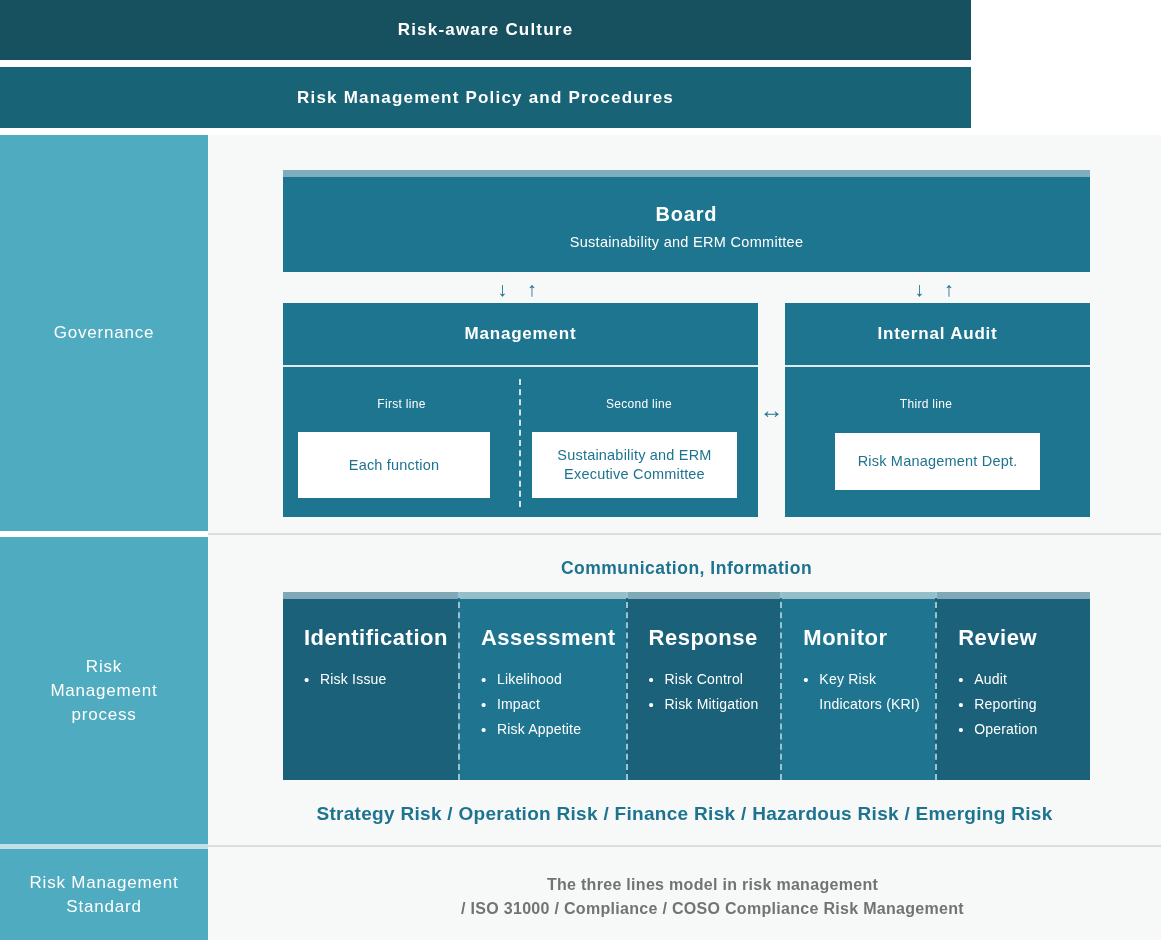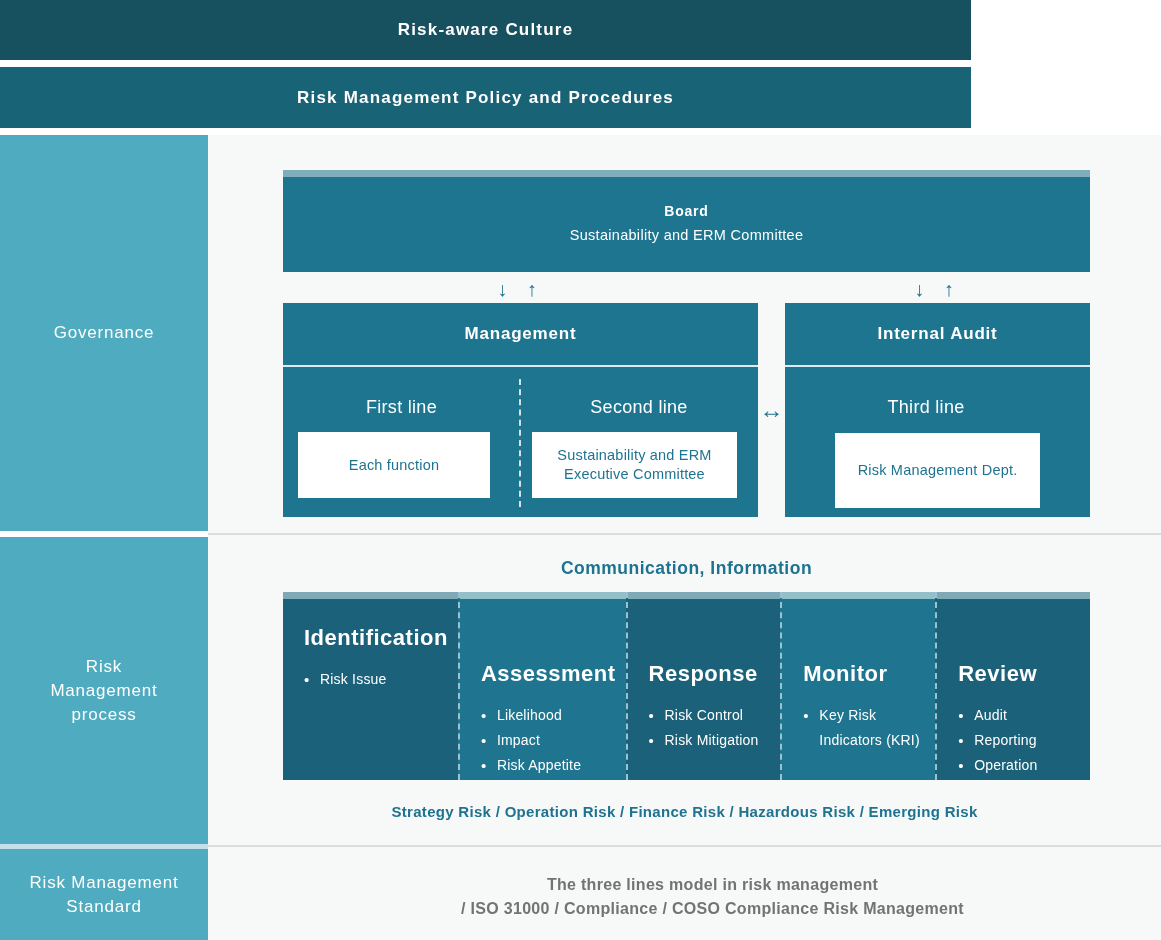--- a/index.html
+++ b/index.html
@@ -24,64 +24,64 @@
                 letter-spacing:0.8px;line-height:24px;text-align:center;}
   #side-governance{top:135px;height:396px;}
   #side-process{top:537px;height:307px;}
   #side-standard{top:849px;height:91px;}
   #side-lightline{position:absolute;left:0;top:844px;width:208px;height:5px;background:#c3e0e8;}
 
   
   .teal-box{position:absolute;background:#1e7590;color:#ffffff;}
   #board-strip{position:absolute;left:283px;top:170px;width:807px;height:7px;background:#7fadbb;}
   #board-box{left:283px;top:177px;width:807px;height:95px;text-align:center;}
-  #board-box .box-title{margin-top:26px;font-size:14px;font-weight:700;letter-spacing:0.8px;}
+  #board-box .box-title{margin-top:26px;font-size:20px;font-weight:700;letter-spacing:0.8px;}
   #board-box .box-sub{margin-top:8px;font-size:14.5px;letter-spacing:0.3px;}
 
   .arrow-pair{position:absolute;top:276px;height:26px;display:flex;align-items:center;justify-content:center;
               color:#1e7390;font-size:20px;font-weight:700;letter-spacing:7px;}
   #arrows-left{left:283px;width:475px;}
   #arrows-right{left:785px;width:305px;}
 
   #mgmt-box{left:283px;top:303px;width:475px;height:214px;}
   #audit-box{left:785px;top:303px;width:305px;height:214px;}
   .box-header{height:62px;display:flex;align-items:center;justify-content:center;
               font-size:17px;font-weight:700;letter-spacing:0.8px;}
   .header-line{position:absolute;left:0;top:62px;width:100%;height:2px;background:rgba(255,255,255,0.85);}
-  .line-label{position:absolute;top:94px;font-size:18px;letter-spacing:0.3px;text-align:center;}
+  .line-label{position:absolute;top:94px;font-size:12px;letter-spacing:0.3px;text-align:center;}
   #mgmt-first-label{left:0;width:237px;}
   #mgmt-second-label{left:237px;width:238px;}
   #audit-third-label{left:0;width:282px;}
   #mgmt-dashed{position:absolute;left:236px;top:76px;height:128px;border-left:2px dashed rgba(255,255,255,0.8);}
   .white-box{position:absolute;background:#ffffff;color:#1e7390;display:flex;align-items:center;justify-content:center;
              text-align:center;font-size:14.5px;line-height:19px;letter-spacing:0.2px;}
   #box-each-function{left:15px;top:129px;width:192px;height:66px;}
   #box-committee{left:249px;top:129px;width:205px;height:66px;padding:0 14px;box-sizing:border-box;}
-  #box-dept{left:50px;top:130px;width:205px;height:75px;}
+  #box-dept{left:50px;top:130px;width:205px;height:57px;}
   #arrow-lr{position:absolute;left:758px;top:303px;width:27px;height:214px;display:flex;align-items:center;
             justify-content:center;color:#1e7390;font-size:24px;font-weight:700;}
 
   
   #comm-label{position:absolute;left:283px;top:558px;width:807px;text-align:center;
               color:#1e7390;font-size:17.5px;font-weight:600;letter-spacing:0.5px;}
   #process-columns{position:absolute;left:283px;top:592px;width:807px;height:188px;display:flex;}
   .proc-col{flex:1;display:flex;flex-direction:column;position:relative;}
-  .proc-col + .proc-col{border-left:2px dashed #9cc3cd;gap:36px;}
+  .proc-col + .proc-col{border-left:2px dashed #9cc3cd;}
   .proc-col .col-strip{height:7px;}
   .proc-col.dark{background:#1a6179;}
   .proc-col.light{background:#1f7590;}
   .proc-col.dark .col-strip{background:#7fa9b6;}
   .proc-col.light .col-strip{background:#93bfcb;}
   .col-body{padding:26px 10px 0 21px;color:#ffffff;}
   .col-title{font-size:22px;font-weight:700;letter-spacing:0.5px;margin-bottom:16px;}
   .col-item{display:flex;font-size:14px;line-height:25px;letter-spacing:0.2px;}
   .col-item .bullet{width:16px;flex:0 0 16px;font-size:15px;}
 
   #risk-types{position:absolute;left:208px;top:803px;width:953px;text-align:center;
-              color:#1e7390;font-size:15px;font-weight:600;letter-spacing:0.3px;}
+              color:#1e7390;font-size:19px;font-weight:600;letter-spacing:0.3px;}
 
   
   #standard-text{position:absolute;left:208px;top:873px;width:953px;text-align:center;
                  color:#737373;font-size:16px;font-weight:600;line-height:23.5px;letter-spacing:0.3px;padding-left:28px;}
 </style>
 </head>
 <body>
 
 <div id="frame">
 

